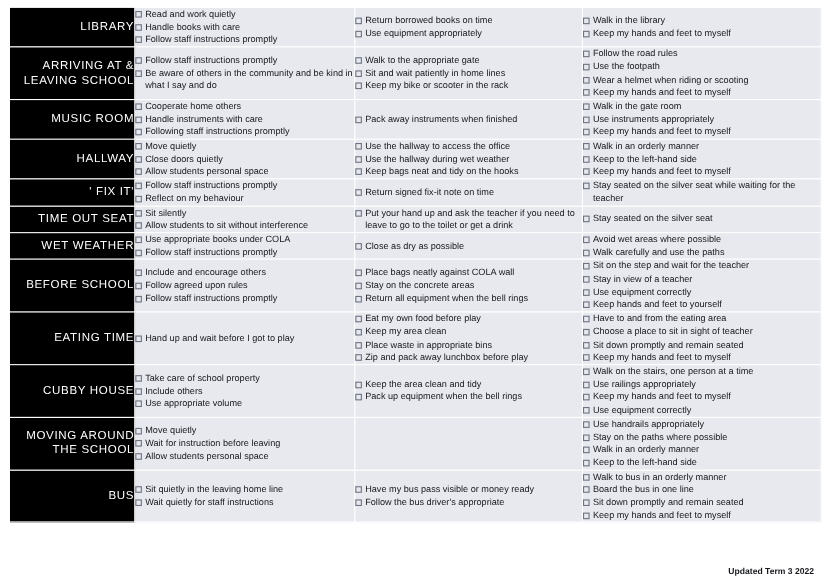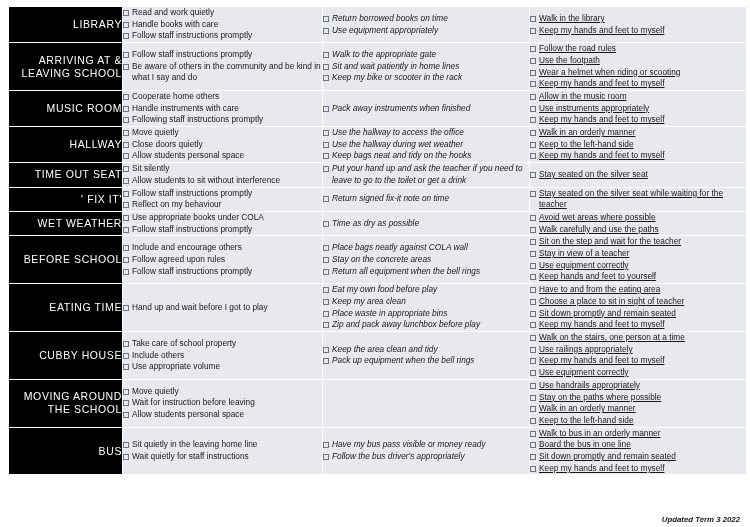--- a/index.html
+++ b/index.html
@@ -47,22 +47,22 @@
     white-space: nowrap;
   }
   td.cell {
     background: #e7e9ee;
     padding: 3px 5px 3px 6px;
     font-size: 8.3px;
     line-height: 11.2px;
     color: #16181c;
   }
   td.c1 { width: 199px; }
-  td.c2 { width: 206px; font-style: italic; }
-  td.c3 { width: 216px; text-decoration: underline; }
+  td.c2 { width: 206px; }
+  td.c3 { width: 216px; }
   ul.items {
     list-style: none;
     margin: 0;
     padding: 0;
   }
   ul.items li {
     position: relative;
     padding-left: 9px;
     margin: 0 0 0.5px 0;
     white-space: normal;
@@ -77,21 +77,20 @@
     border: 1px solid #6d7380;
     background: #e7e9ee;
   }
   .footer {
     position: absolute;
     right: 10px;
     bottom: 3px;
     font-size: 7.8px;
     font-weight: bold;
     color: #16181c;
-    font-style: italic;
   }
 </style>
 </head>
 <body>
 
 <div id="sheet">
   <table class="matrix">
     <tbody>
         <tr>
           <td class="rowlabel">
@@ -155,21 +154,21 @@
               <li>Following staff instructions promptly</li>
             </ul>
           </td>
           <td class="cell c2">
             <ul class="items">
               <li>Pack away instruments when finished</li>
             </ul>
           </td>
           <td class="cell c3">
             <ul class="items">
-              <li>Allow in the music room</li>
+              <li>Walk in the gate room</li>
               <li>Use instruments appropriately</li>
               <li>Keep my hands and feet to myself</li>
             </ul>
           </td>
         </tr>
         <tr>
           <td class="rowlabel">
             <span class="lbl-line">Hallway</span>
           </td>
           <td class="cell c1">
@@ -189,20 +188,41 @@
           <td class="cell c3">
             <ul class="items">
               <li>Walk in an orderly manner</li>
               <li>Keep to the left-hand side</li>
               <li>Keep my hands and feet to myself</li>
             </ul>
           </td>
         </tr>
         <tr>
           <td class="rowlabel">
+            <span class="lbl-line">' Fix It'</span>
+          </td>
+          <td class="cell c1">
+            <ul class="items">
+              <li>Follow staff instructions promptly</li>
+              <li>Reflect on my behaviour</li>
+            </ul>
+          </td>
+          <td class="cell c2">
+            <ul class="items">
+              <li>Return signed fix-it note on time</li>
+            </ul>
+          </td>
+          <td class="cell c3">
+            <ul class="items">
+              <li>Stay seated on the silver seat while waiting for the teacher</li>
+            </ul>
+          </td>
+        </tr>
+        <tr>
+          <td class="rowlabel">
             <span class="lbl-line">Time Out Seat</span>
           </td>
           <td class="cell c1">
             <ul class="items">
               <li>Sit silently</li>
               <li>Allow students to sit without interference</li>
             </ul>
           </td>
           <td class="cell c2">
             <ul class="items">
@@ -210,52 +230,31 @@
             </ul>
           </td>
           <td class="cell c3">
             <ul class="items">
               <li>Stay seated on the silver seat</li>
             </ul>
           </td>
         </tr>
         <tr>
           <td class="rowlabel">
-            <span class="lbl-line">' Fix It'</span>
-          </td>
-          <td class="cell c1">
-            <ul class="items">
-              <li>Follow staff instructions promptly</li>
-              <li>Reflect on my behaviour</li>
-            </ul>
-          </td>
-          <td class="cell c2">
-            <ul class="items">
-              <li>Return signed fix-it note on time</li>
-            </ul>
-          </td>
-          <td class="cell c3">
-            <ul class="items">
-              <li>Stay seated on the silver seat while waiting for the teacher</li>
-            </ul>
-          </td>
-        </tr>
-        <tr>
-          <td class="rowlabel">
             <span class="lbl-line">Wet Weather</span>
           </td>
           <td class="cell c1">
             <ul class="items">
               <li>Use appropriate books under COLA</li>
               <li>Follow staff instructions promptly</li>
             </ul>
           </td>
           <td class="cell c2">
             <ul class="items">
-              <li>Time as dry as possible</li>
+              <li>Close as dry as possible</li>
             </ul>
           </td>
           <td class="cell c3">
             <ul class="items">
               <li>Avoid wet areas where possible</li>
               <li>Walk carefully and use the paths</li>
             </ul>
           </td>
         </tr>
         <tr>
@@ -367,21 +366,21 @@
           </td>
           <td class="cell c1">
             <ul class="items">
               <li>Sit quietly in the leaving home line</li>
               <li>Wait quietly for staff instructions</li>
             </ul>
           </td>
           <td class="cell c2">
             <ul class="items">
               <li>Have my bus pass visible or money ready</li>
-              <li>Follow the bus driver's appropriately</li>
+              <li>Follow the bus driver's appropriate</li>
             </ul>
           </td>
           <td class="cell c3">
             <ul class="items">
               <li>Walk to bus in an orderly manner</li>
               <li>Board the bus in one line</li>
               <li>Sit down promptly and remain seated</li>
               <li>Keep my hands and feet to myself</li>
             </ul>
           </td>

